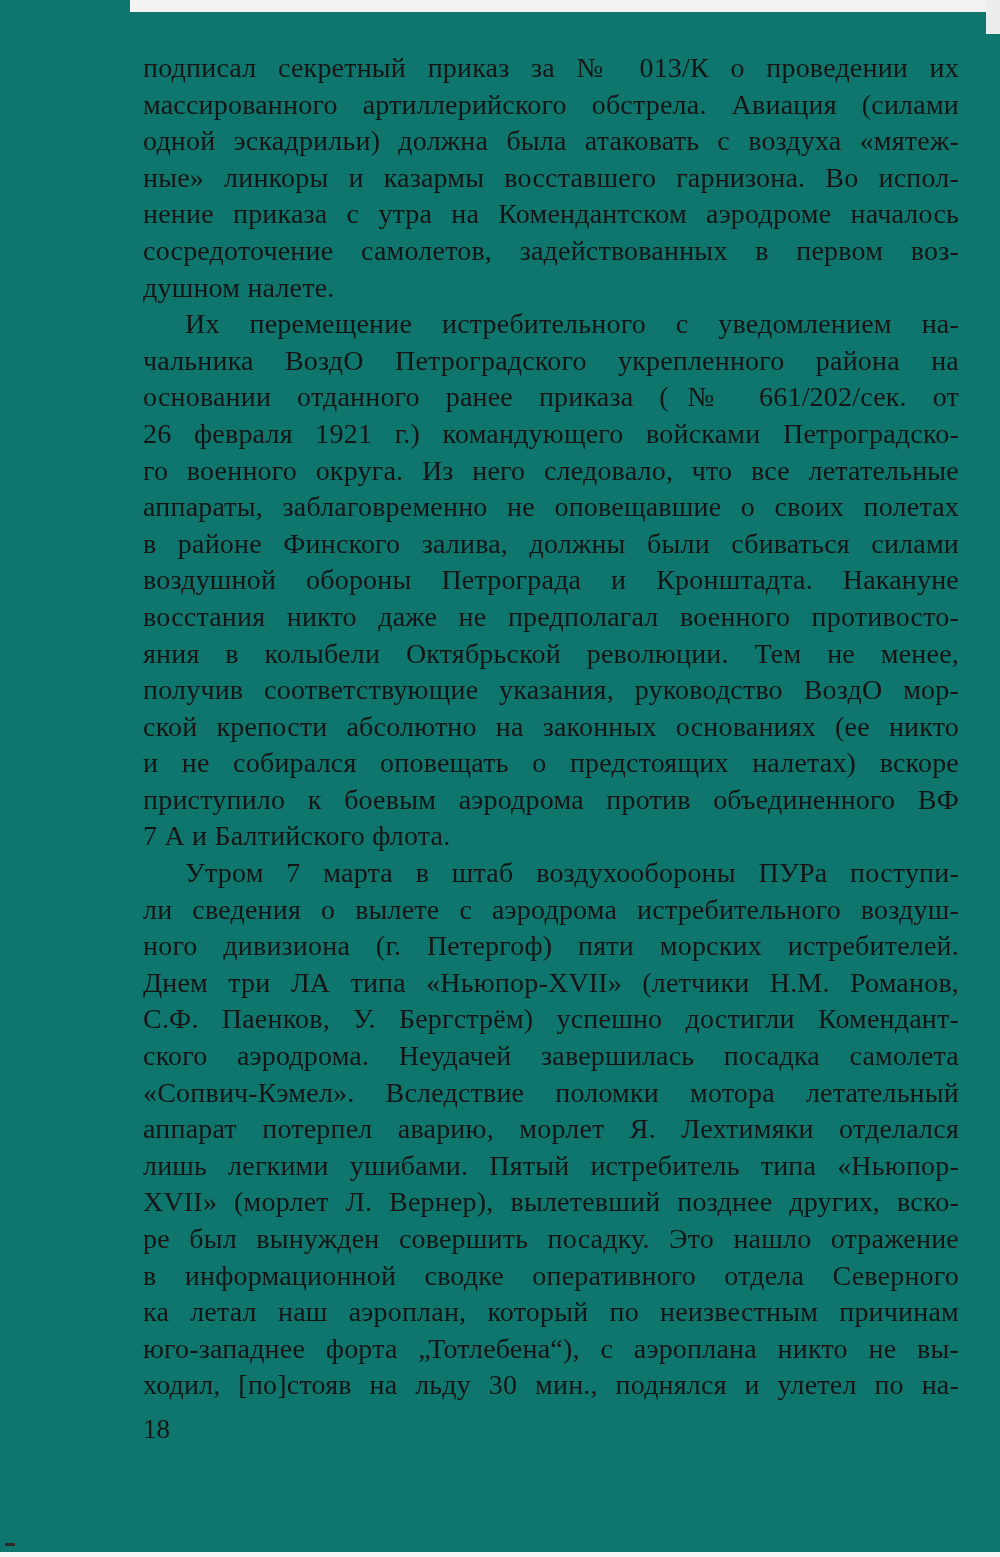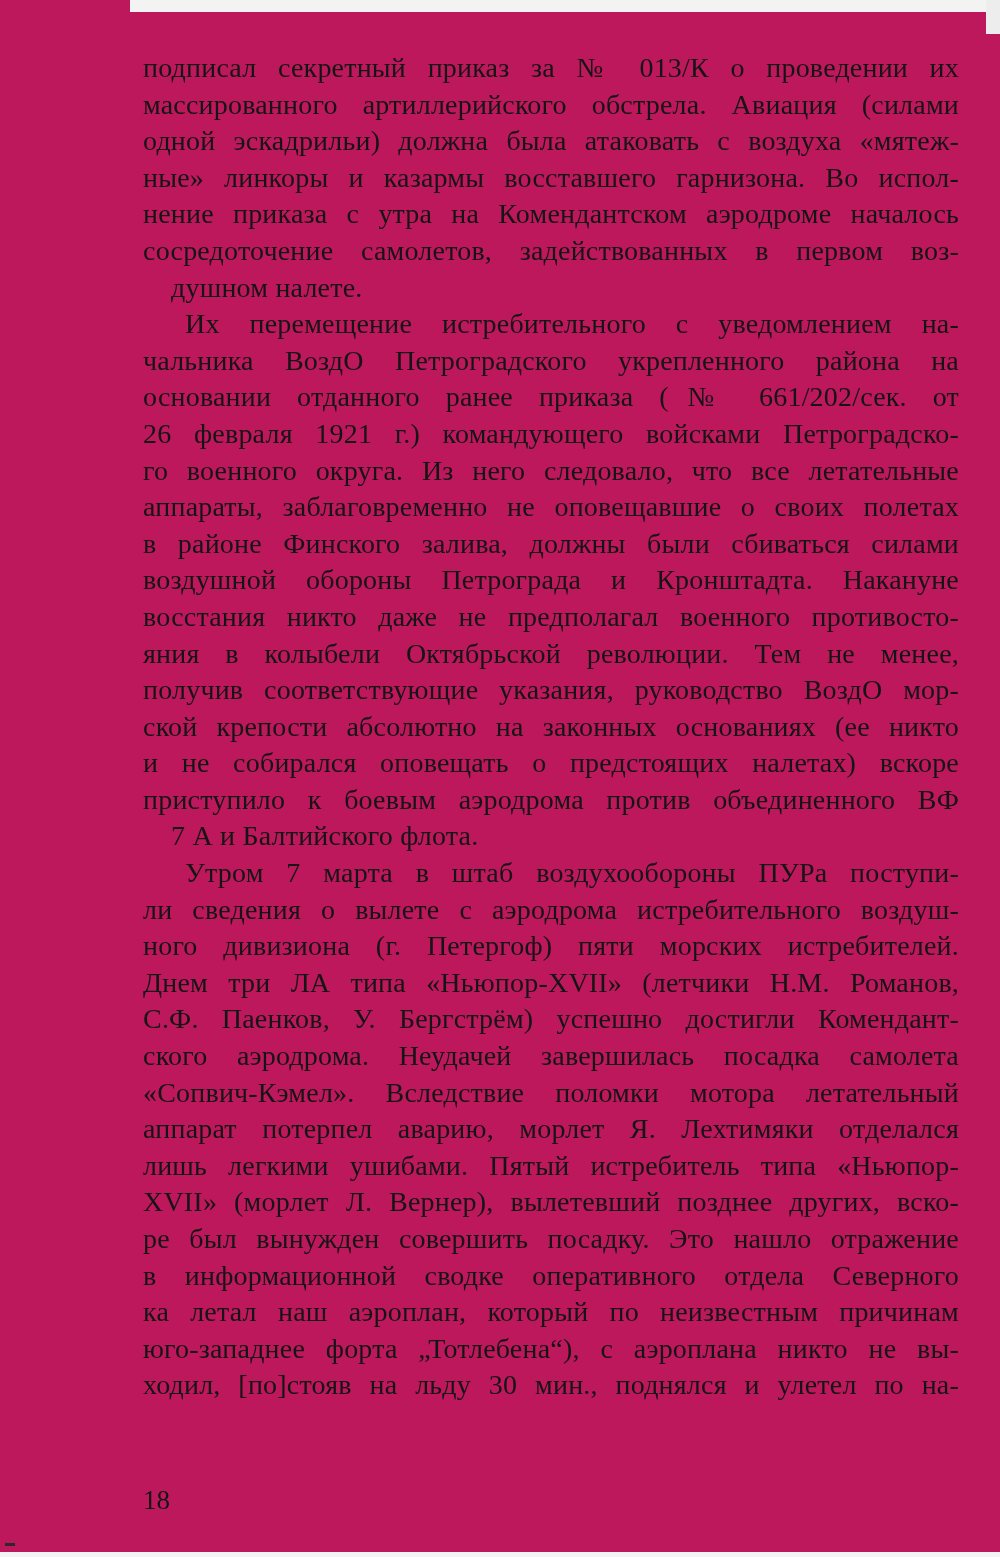--- a/index.html
+++ b/index.html
@@ -1,20 +1,20 @@
 <!DOCTYPE html>
 <html><head>
 <meta charset="utf-8">
 <style>
   html, body { margin: 0; padding: 0; }
   .page {
     position: relative;
     width: 1000px;
     height: 1557px;
-    background: #be185d;
+    background: #0f766e;
     overflow: hidden;
     font-family: "Liberation Serif", "DejaVu Serif", serif;
     color: #151515;
   }
   .artifact-top {
     position: absolute;
     left: 130px; top: 0;
     width: 870px; height: 12px;
     background: #f3f3f3;
   }
@@ -32,25 +32,25 @@
     font-size: 28px;
     line-height: 36.6px;
     letter-spacing: 0.2px;
   }
   .line {
     text-align: justify;
     text-align-last: justify;
     white-space: normal;
   }
   .line.indent { text-indent: 42px; }
-  .line.para-end { text-align-last: left; margin-left: 28px; }
+  .line.para-end { text-align-last: left; }
   .page-number {
     position: absolute;
     left: 143px;
-    top: 1484px;
+    top: 1413px;
     font-size: 27px;
     line-height: 32px;
   }
   .artifact-dash {
     position: absolute;
     left: 5px; top: 1543px;
     width: 10px; height: 3px;
     background: #2a2a2a;
   }
   .artifact-bottom {

